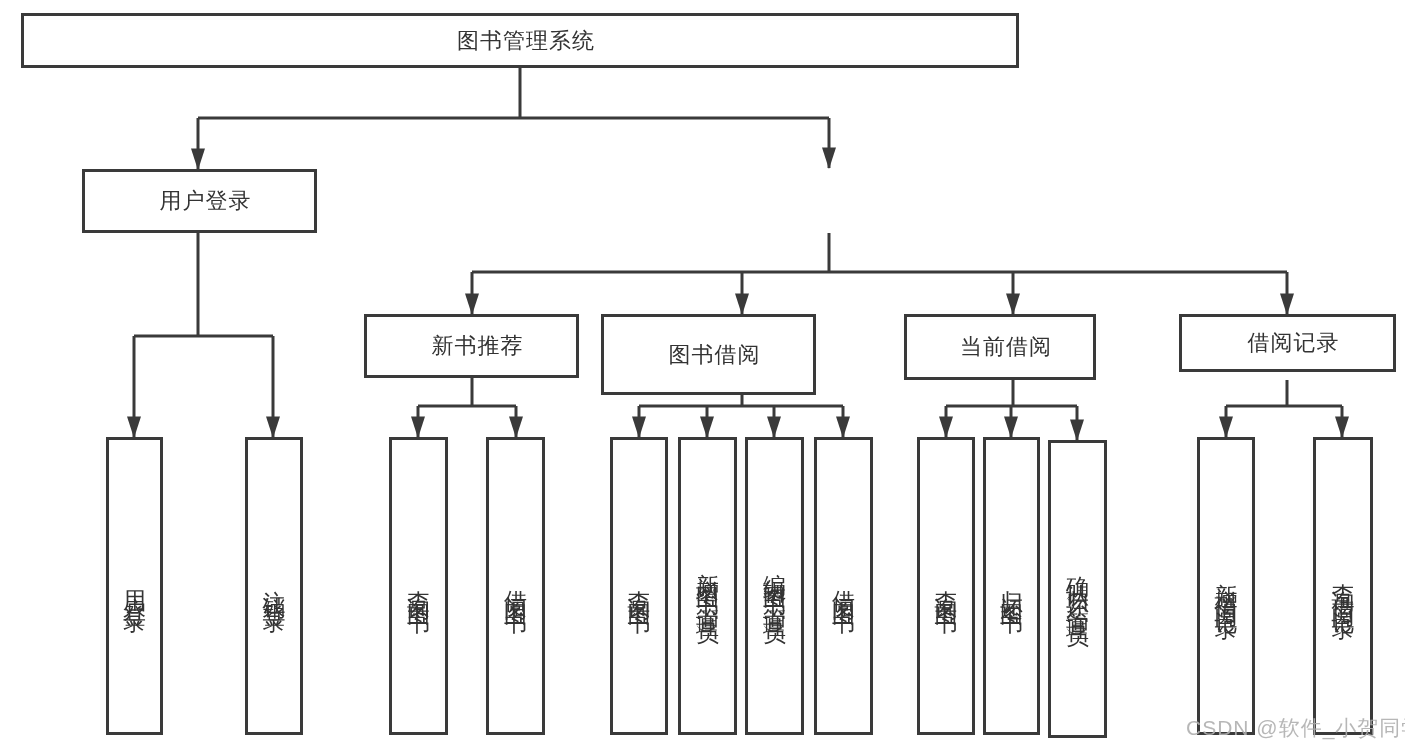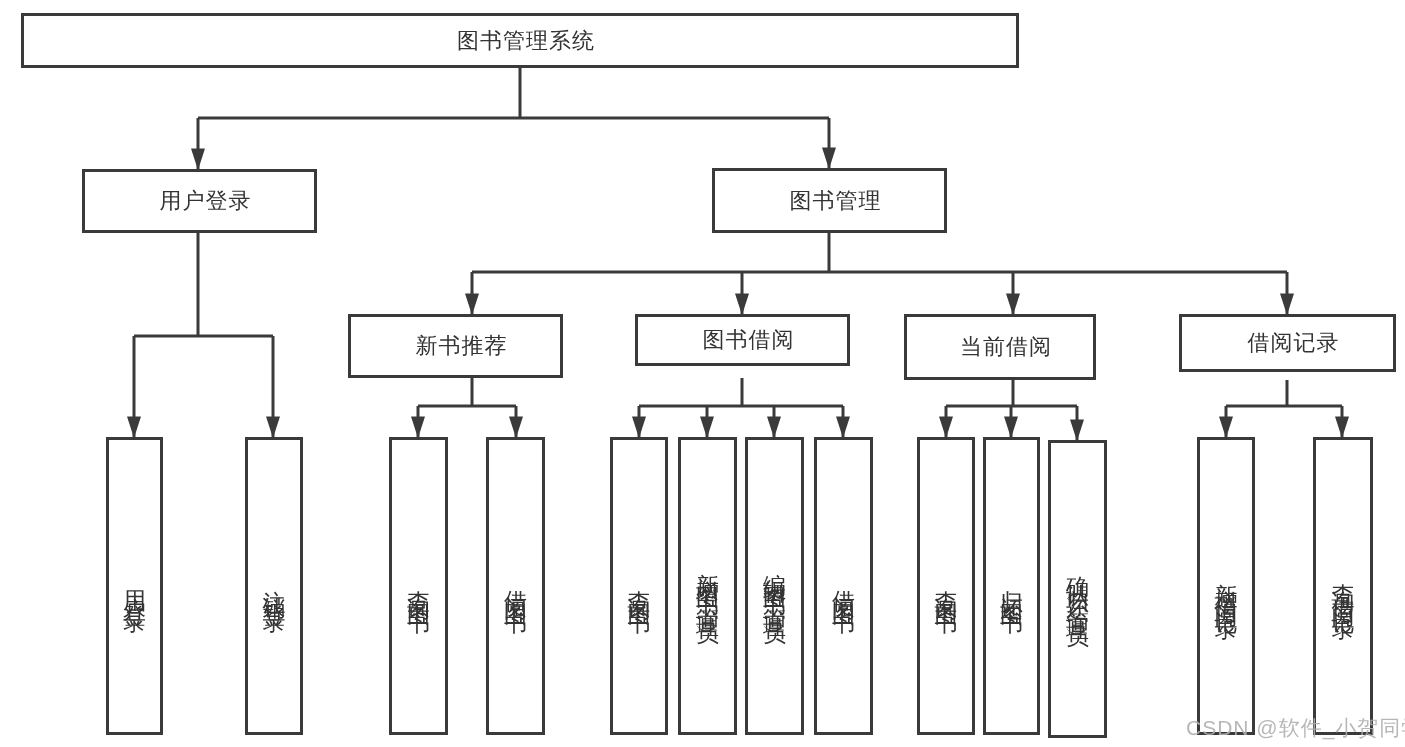--- a/index.html
+++ b/index.html
@@ -94,28 +94,25 @@
     </g>
   </svg>
 
   <div class="box" style="left:21px;top:13px;width:998px;height:55px">
     <span>图书管理系统</span>
   </div>
 
   <div class="box" style="left:82px;top:169px;width:235px;height:64px">
     <span>用户登录</span>
   </div>
-  <div class="box" style="left:712px;top:168px;width:235px;height:65px">
-    <span>图书管理</span>
-  </div>
 
-  <div class="box" style="left:348px;top:314px;width:215px;height:64px">
+  <div class="box" style="left:364px;top:314px;width:215px;height:64px">
     <span>新书推荐</span>
   </div>
-  <div class="box" style="left:635px;top:314px;width:215px;height:52px">
+  <div class="box" style="left:601px;top:314px;width:215px;height:81px">
     <span>图书借阅</span>
   </div>
   <div class="box" style="left:904px;top:314px;width:192px;height:66px">
     <span>当前借阅</span>
   </div>
   <div class="box" style="left:1179px;top:314px;width:217px;height:58px">
     <span>借阅记录</span>
   </div>
 
   <div class="vbox" style="left:106px;top:437px;width:57px;height:298px">

